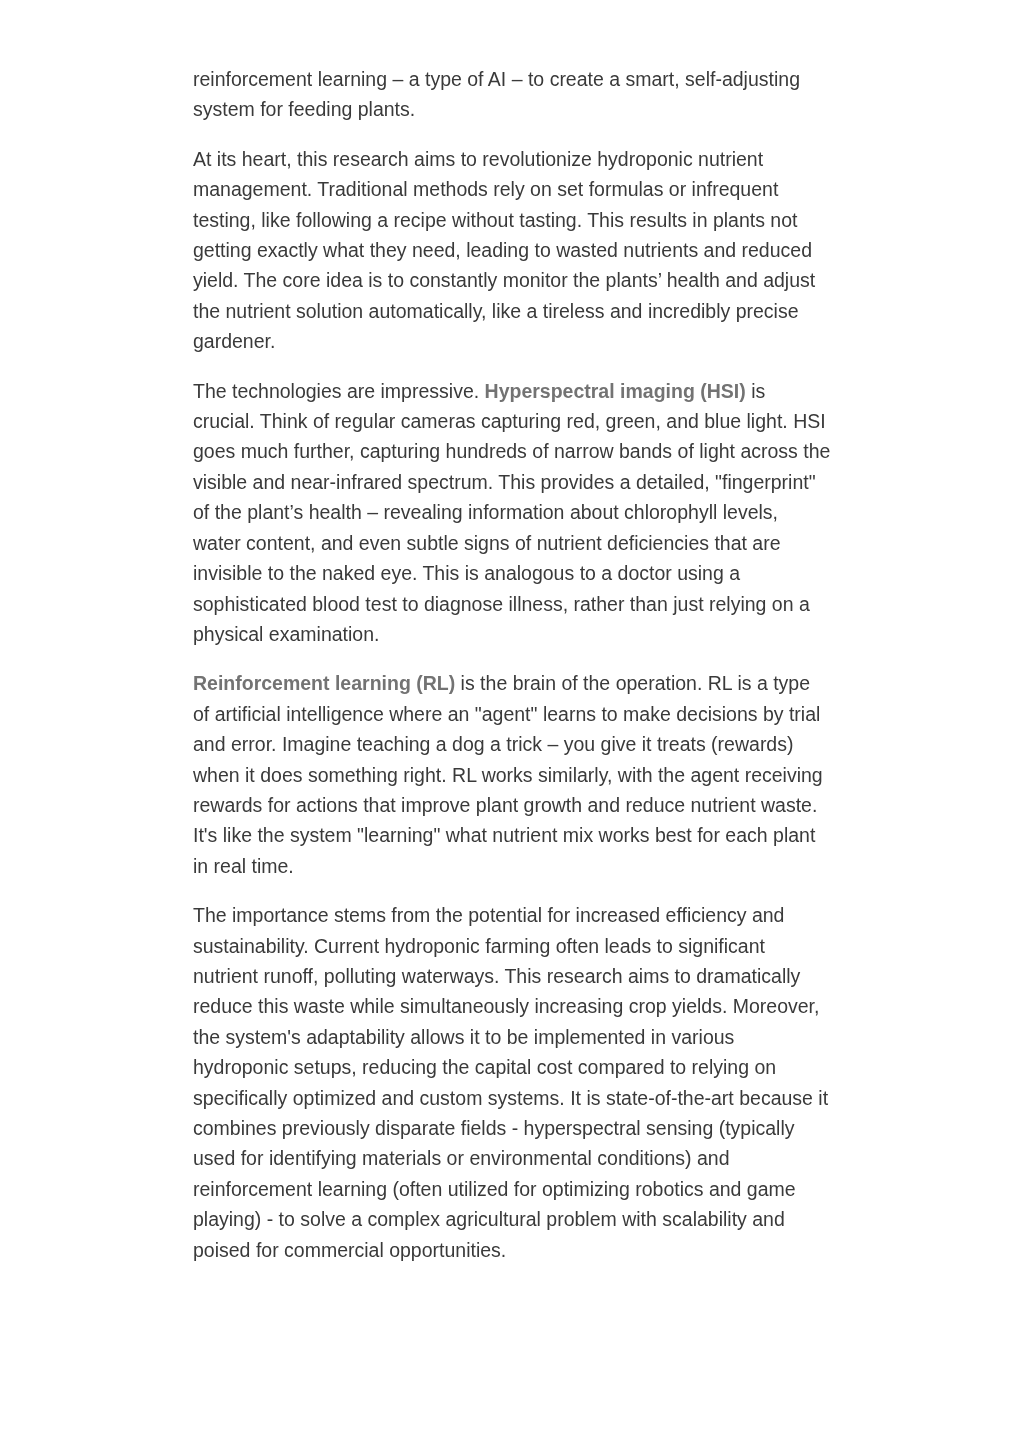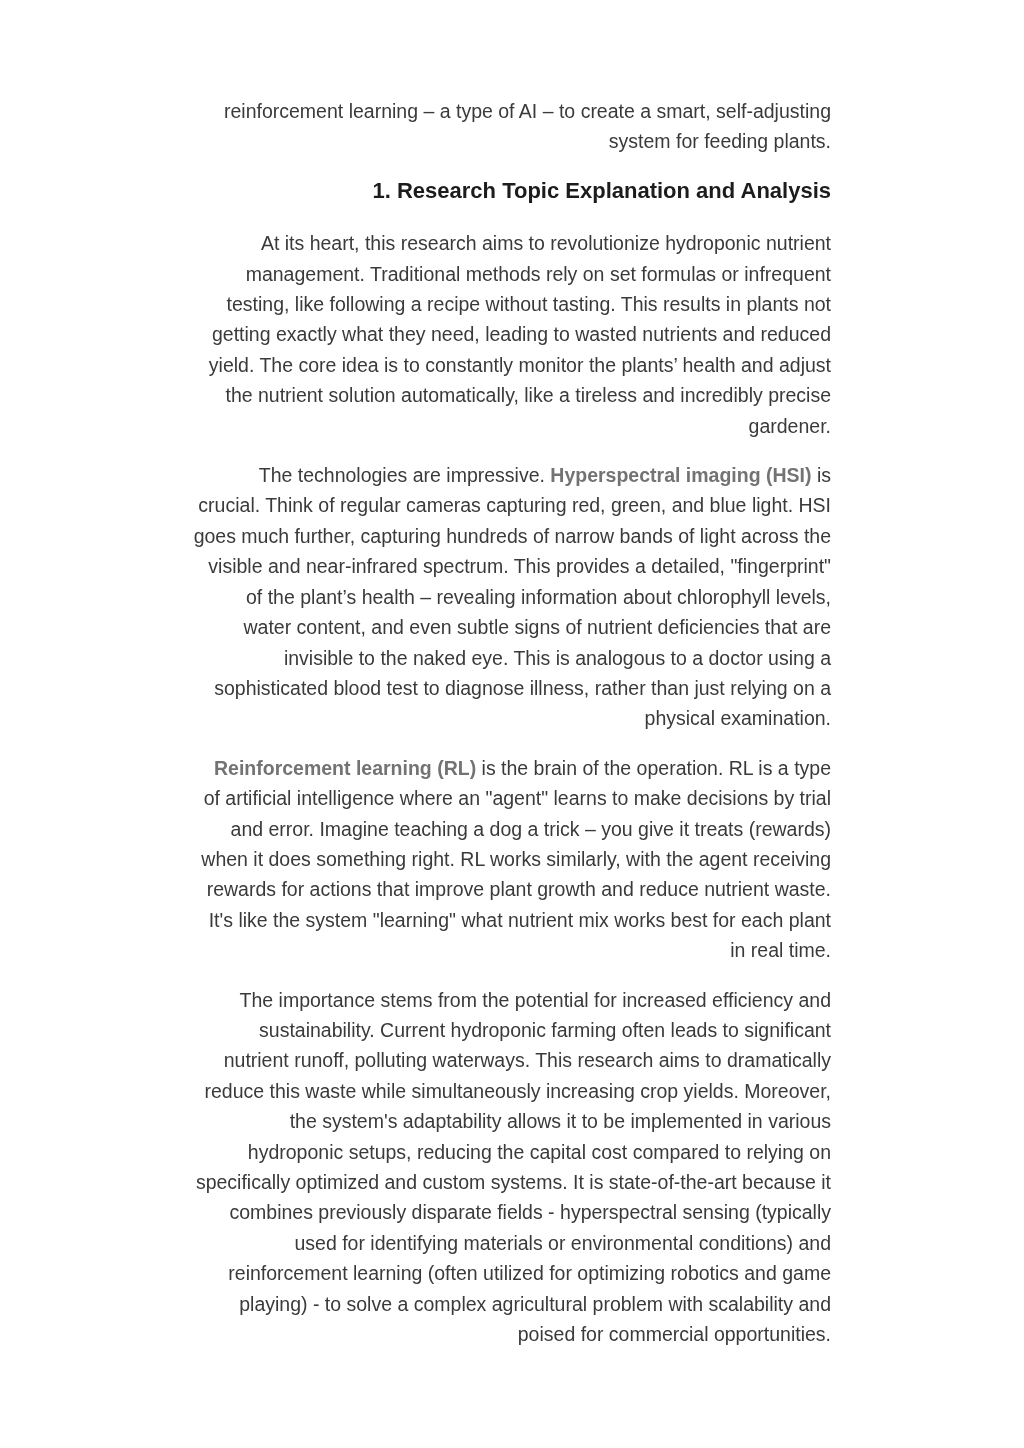--- a/index.html
+++ b/index.html
@@ -10,25 +10,25 @@
   }
   body {
     width: 1024px;
     height: 1448px;
     overflow: hidden;
     font-family: "Liberation Sans", "DejaVu Sans", sans-serif;
   }
   .page {
     width: 638px;
     margin: 0 auto;
-    padding-top: 96px;
+    padding-top: 64px;
     color: #3a3a3a;
     font-size: 19.5px;
     line-height: 30.4px;
-    text-align: right;
+    text-align: left;
   }
   .page p {
     margin: 0 0 19px 0;
   }
   .page h2 {
     margin: 0 0 22px 0;
     font-size: 22px;
     line-height: 30.4px;
     font-weight: 700;
     color: #1c1c1c;
@@ -38,21 +38,20 @@
     color: #737373;
   }
 </style>
 </head>
 <body>
 
 <main class="page">
 
   <p>reinforcement learning – a type of AI – to create a smart, self-adjusting system for feeding plants.</p>
 
-  <h2>1. Research Topic Explanation and Analysis</h2>
 
   <p>At its heart, this research aims to revolutionize hydroponic nutrient management. Traditional methods rely on set formulas or infrequent testing, like following a recipe without tasting. This results in plants not getting exactly what they need, leading to wasted nutrients and reduced yield. The core idea is to constantly monitor the plants’ health and adjust the nutrient solution automatically, like a tireless and incredibly precise gardener.</p>
 
   <p><span>The technologies are impressive. </span><strong>Hyperspectral imaging (HSI)</strong><span> is crucial. Think of regular cameras capturing red, green, and blue light. HSI goes much further, capturing hundreds of narrow bands of light across the visible and near-infrared spectrum. This provides a detailed, "fingerprint" of the plant’s health – revealing information about chlorophyll levels, water content, and even subtle signs of nutrient deficiencies that are invisible to the naked eye. This is analogous to a doctor using a sophisticated blood test to diagnose illness, rather than just relying on a physical examination.</span></p>
 
   <p><strong>Reinforcement learning (RL)</strong><span> is the brain of the operation. RL is a type of artificial intelligence where an "agent" learns to make decisions by trial and error. Imagine teaching a dog a trick – you give it treats (rewards) when it does something right. RL works similarly, with the agent receiving rewards for actions that improve plant growth and reduce nutrient waste. It's like the system "learning" what nutrient mix works best for each plant in real time.</span></p>
 
   <p>The importance stems from the potential for increased efficiency and sustainability. Current hydroponic farming often leads to significant nutrient runoff, polluting waterways. This research aims to dramatically reduce this waste while simultaneously increasing crop yields. Moreover, the system's adaptability allows it to be implemented in various hydroponic setups, reducing the capital cost compared to relying on specifically optimized and custom systems. It is state-of-the-art because it combines previously disparate fields - hyperspectral sensing (typically used for identifying materials or environmental conditions) and reinforcement learning (often utilized for optimizing robotics and game playing) - to solve a complex agricultural problem with scalability and poised for commercial opportunities.</p>
 
 </main>

